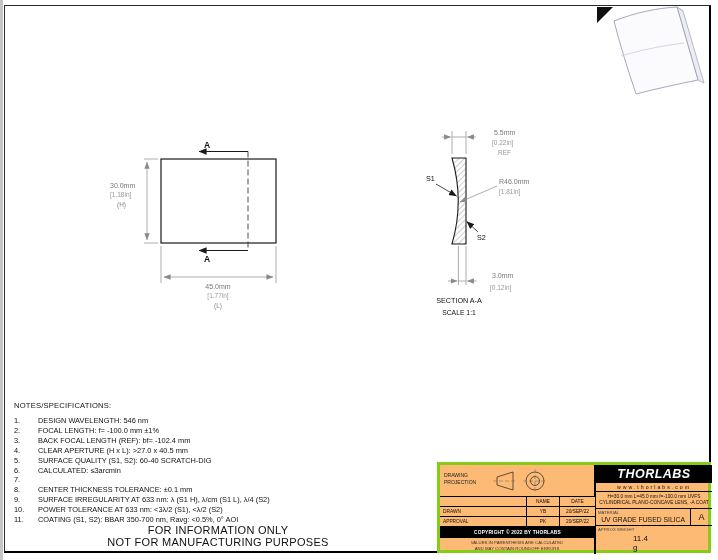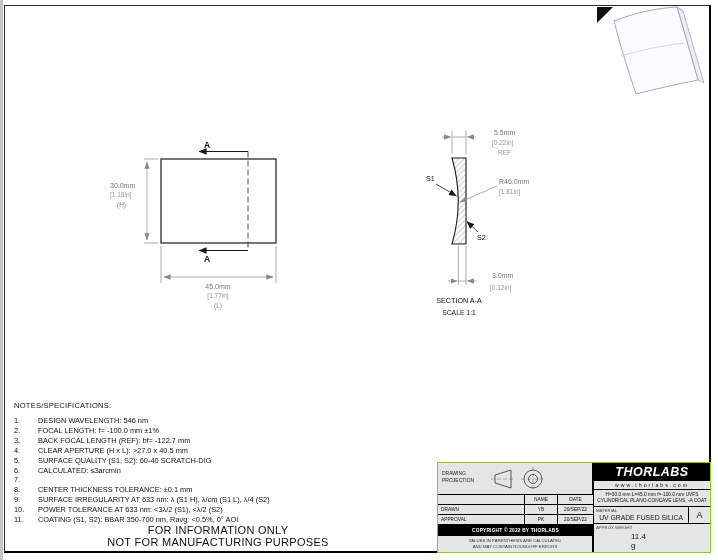--- a/index.html
+++ b/index.html
@@ -16,21 +16,21 @@
   .note-row { display:flex; line-height:9.9px; font-size:7.4px; }
   .nn { width:24px; flex:none; }
   .nt { white-space:nowrap; }
 
   
   .watermark { position:absolute; left:87px; top:524px; width:262px; text-align:center;
                font-size:11px; line-height:12px; color:#111; letter-spacing:0.3px; }
 
   
   .title-block { position:absolute; left:437px; top:462px; width:274px; height:91px;
-                 border:1px solid #84cc16; background:#e5e5e5; color:#111; }
+                 border:3px solid #84cc16; background:#fdba74; color:#111; }
   .tb-cell { position:absolute; }
   .tb-proj { left:0; top:0; width:155px; height:32px; border-right:1px solid #000; border-bottom:1px solid #000; }
   .proj-label { position:absolute; left:4px; top:7px; font-size:5px; line-height:6.5px; color:#222; }
   .proj-symbols { position:absolute; right:40px; top:3px; }
   .tb-row { position:absolute; left:0; width:155px; height:10px; display:flex; border-bottom:1px solid #000; font-size:4.8px; }
   .tb-row .c1 { width:87px; border-right:1px solid #000; display:flex; align-items:center; padding-left:3px; }
   .tb-row .c2 { width:33px; border-right:1px solid #000; display:flex; align-items:center; justify-content:center; }
   .tb-row .c3 { width:35px; display:flex; align-items:center; justify-content:center; }
   .tb-copyright { left:0; top:62px; width:155px; height:11px; background:#000; color:#fff;
                   display:flex; align-items:center; justify-content:center; font-size:4.8px; font-weight:bold; letter-spacing:0.2px; }
@@ -147,21 +147,21 @@
     <div class="note-row">
         <span class="nn">1.</span>
         <span class="nt">DESIGN WAVELENGTH: 546 nm</span>
       </div>
     <div class="note-row">
         <span class="nn">2.</span>
         <span class="nt">FOCAL LENGTH: f= -100.0 mm ±1%</span>
       </div>
     <div class="note-row">
         <span class="nn">3.</span>
-        <span class="nt">BACK FOCAL LENGTH (REF): bf= -122.7 mm</span>
+        <span class="nt">BACK FOCAL LENGTH (REF): bf= -102.4 mm</span>
       </div>
     <div class="note-row">
         <span class="nn">4.</span>
         <span class="nt">CLEAR APERTURE (H x L): &gt;27.0 x 40.5 mm</span>
       </div>
     <div class="note-row">
         <span class="nn">5.</span>
         <span class="nt">SURFACE QUALITY (S1, S2): 60-40 SCRATCH-DIG</span>
       </div>
     <div class="note-row">

